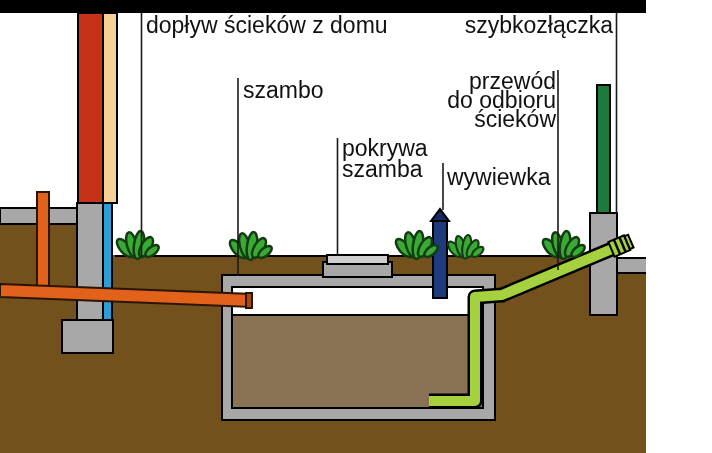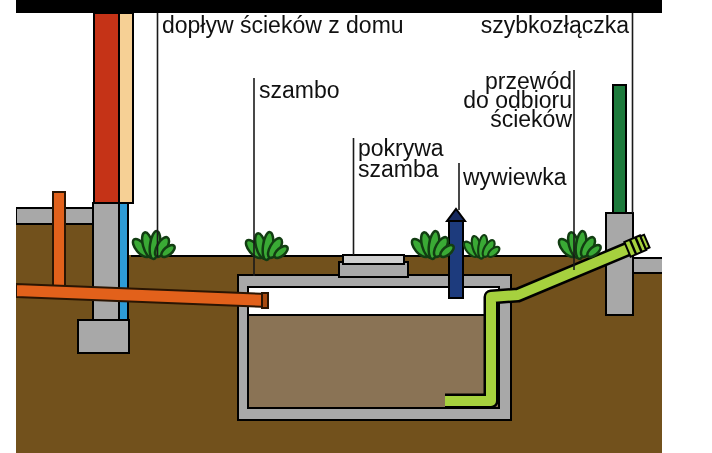--- a/index.html
+++ b/index.html
@@ -1,17 +1,17 @@
 <!DOCTYPE html>
 <html style="--background: #ffffff; --border-bar: #000000; --earth: #72511c; --sewage: #8a7355; --concrete: #a8a8a8; --hatch-cover: #cfcfcf; --wall-red: #c53317; --wall-tan: #f6d095; --damp-proof-blue: #2e9cd6; --pipe-orange: #e2611b; --pipe-orange-cap: #a84a10; --pipe-outline: #2a1503; --vent-navy: #1d3b7d; --vent-cone: #16295e; --hose-green: #a6d13e; --post-green: #1d7a3c; --plant-green: #3aaa35; --plant-outline: #123d12; --line: #1a1a1a; --text: #111111;"><head>
 <meta charset="utf-8">
 <style>
   html,body{margin:0;padding:0;background:#fff;}
   .stage{position:relative;width:646px;height:453px;overflow:hidden;background:#fff;
-         font-family:"Liberation Sans",sans-serif;margin-left:16px;}
+         font-family:"Liberation Sans",sans-serif;}
   svg{display:block;}
   svg text{font-family:"Liberation Sans",sans-serif;font-size:23px;fill:var(--text);}
   .ta-end{text-anchor:end;}
   .bg{fill:var(--background);}
   .bar{fill:var(--border-bar);}
   .earth{fill:var(--earth);}
   .surface{stroke:#000;stroke-width:2;}
   .concrete{fill:var(--concrete);stroke:#000;stroke-width:2;}
   .hatchcover{fill:var(--hatch-cover);stroke:#000;stroke-width:2;}
   .interior-air{fill:var(--background);stroke:#000;stroke-width:2;}

